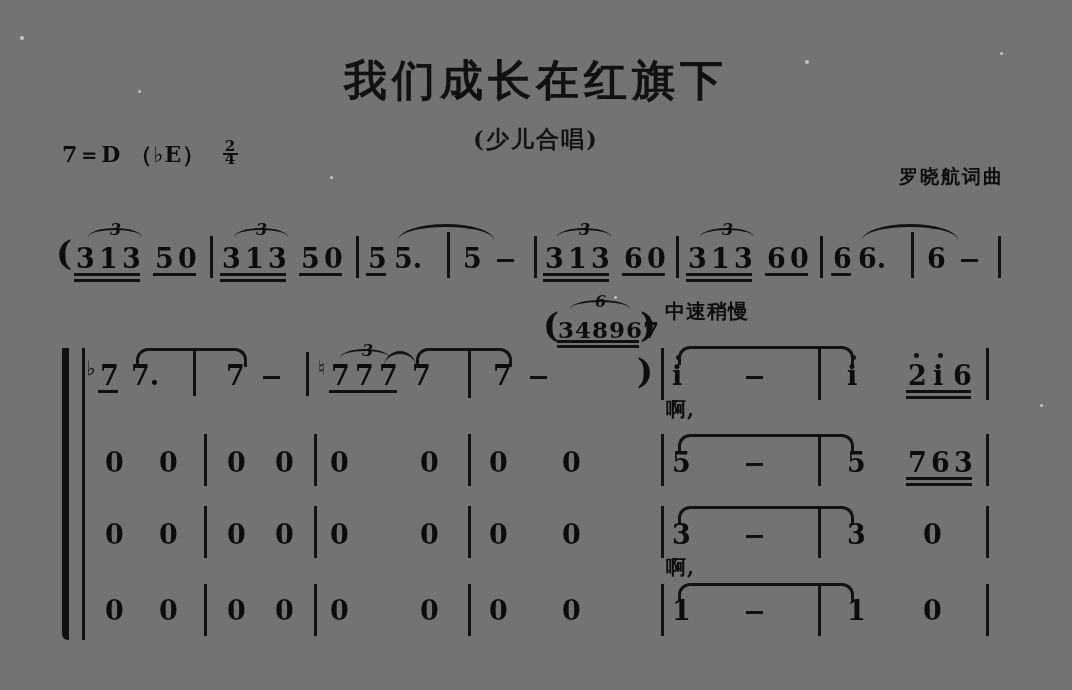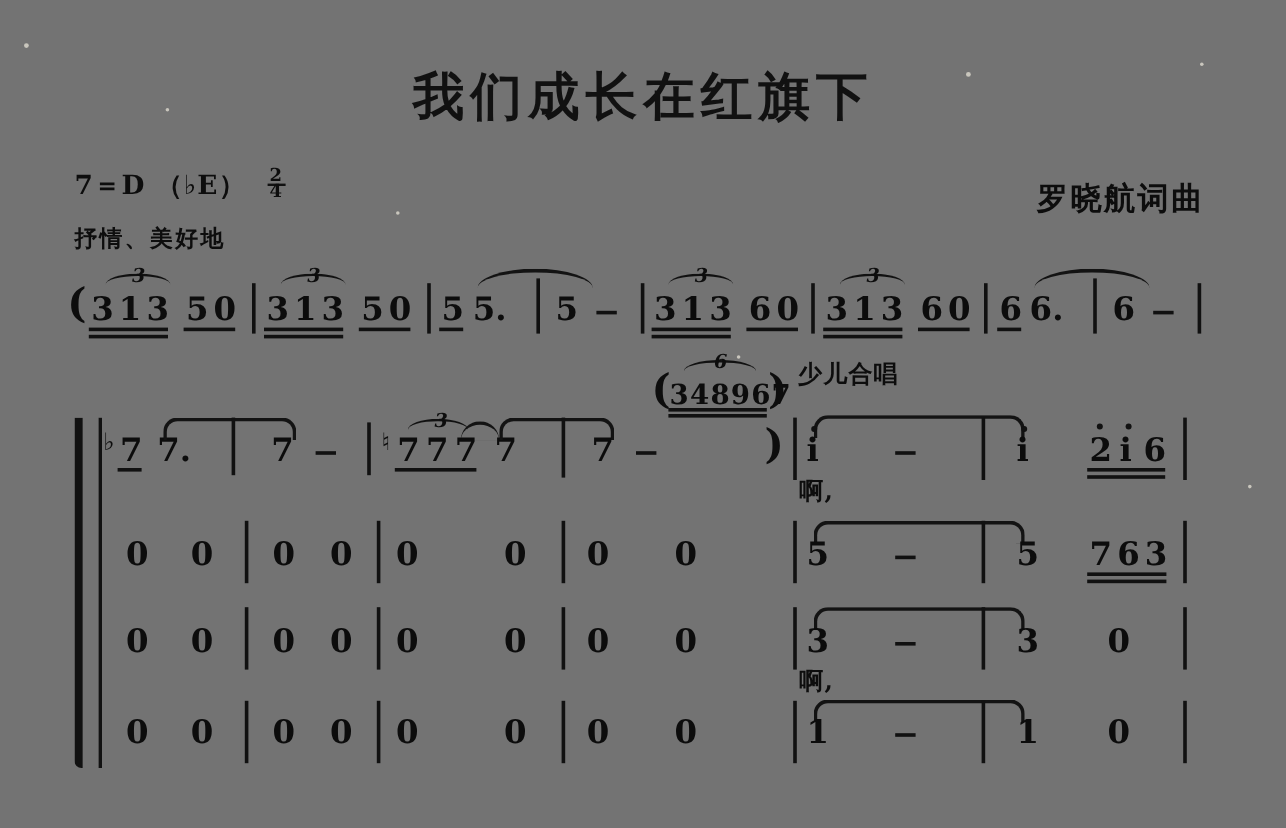--- a/index.html
+++ b/index.html
@@ -82,23 +82,23 @@
     left: 62px;
     top: 186px;
     font-family: "DejaVu Serif", serif;
     font-size: 19px;
     font-weight: 700;
     letter-spacing: 2px;
   }
   .credit {
     position: absolute;
     right: 68px;
-    top: 148px;
+    top: 164px;
     font-family: Liberation Serif, serif;
-    font-size: 26px;
+    font-size: 19px;
     font-weight: 700;
     letter-spacing: 2px;
   }
   .tempo2 {
     position: absolute;
     left: 665px;
     top: 298px;
     font-family: "DejaVu Serif", serif;
     font-size: 20px;
     font-weight: 700;
@@ -200,34 +200,34 @@
     background: #c9c6bd;
     border-radius: 50%;
   }
 </style>
 </head>
 <body>
 
 <div class="page">
 
   <div class="title">我们成长在红旗下</div>
+  <div class="subtitle">(少儿合唱)</div>
 
   <div class="keysig">
     <span>7＝D</span>
     <span>（♭E）</span>
     <span class="timesig">
       <span class="num">2</span>
       <span class="bar"></span>
       <span class="den">4</span>
     </span>
   </div>
 
-  <div class="expression">抒情、美好地</div>
   <div class="credit">罗晓航词曲</div>
-  <div class="tempo2">少儿合唱</div>
+  <div class="tempo2">中速稍慢</div>
 
   <div class="paren" style="left:56px; top:238px;">(</div>
 
   <div class="tupbracket" style="left:88px; top:228px; width:54px;"></div>
   <div class="tuplet" style="left:110px; top:222px;">3</div>
   <div class="note" style="left:76px; top:245px;">3</div>
   <div class="note" style="left:99px; top:245px;">1</div>
   <div class="note" style="left:122px; top:245px;">3</div>
   <div class="beam" style="left:74px; top:273px; width:66px;"></div>
   <div class="beam" style="left:74px; top:279px; width:66px;"></div>

